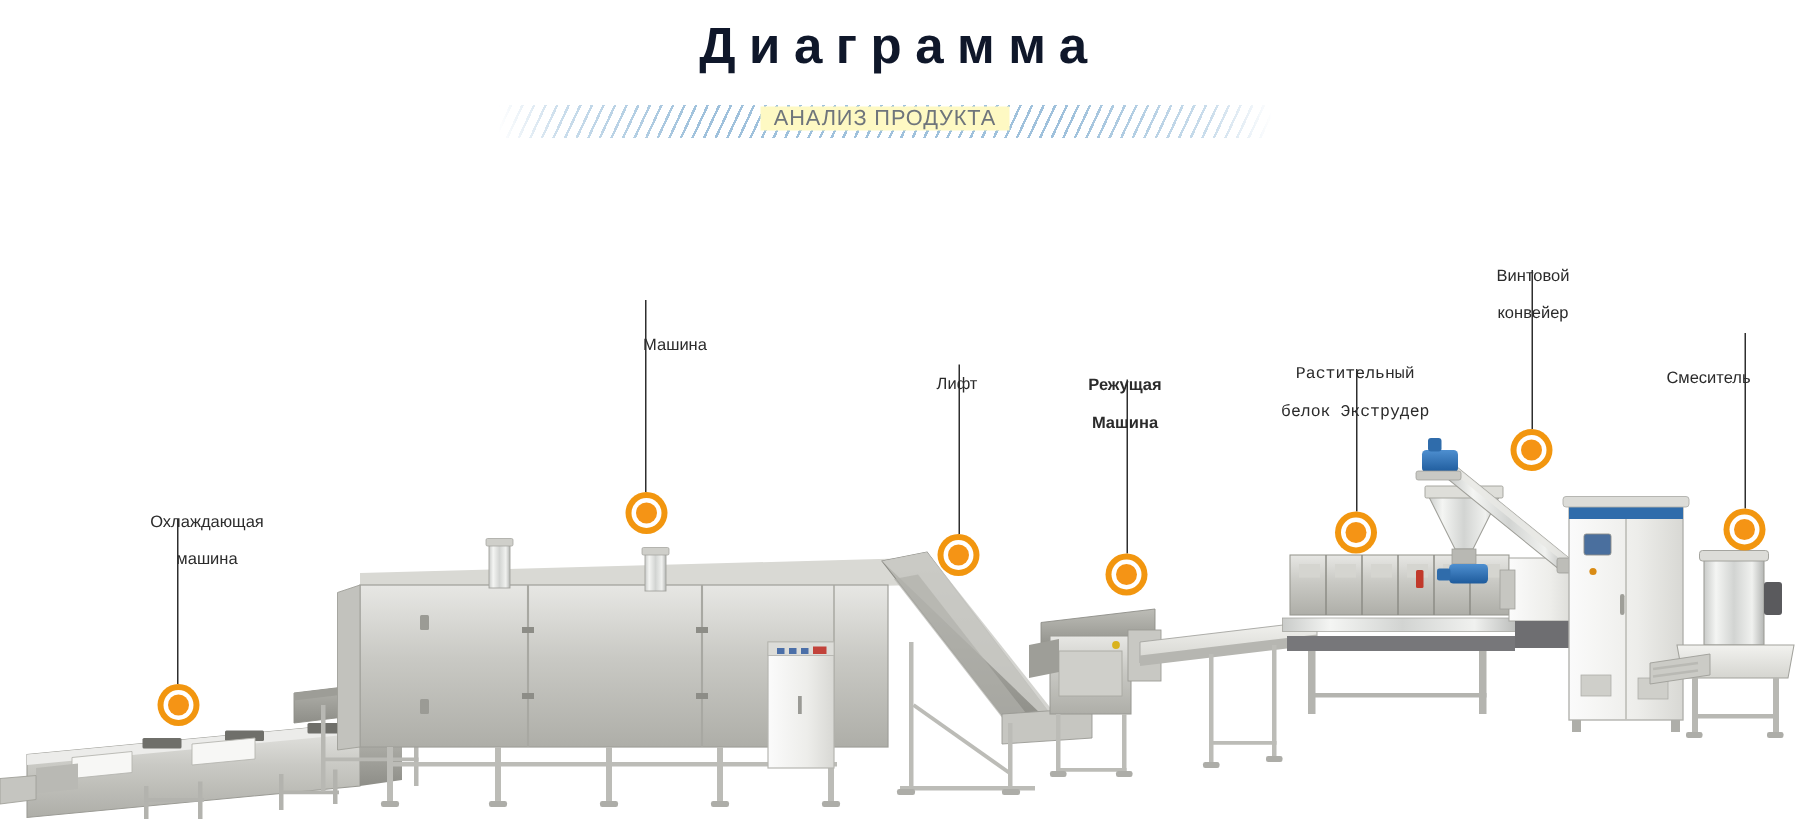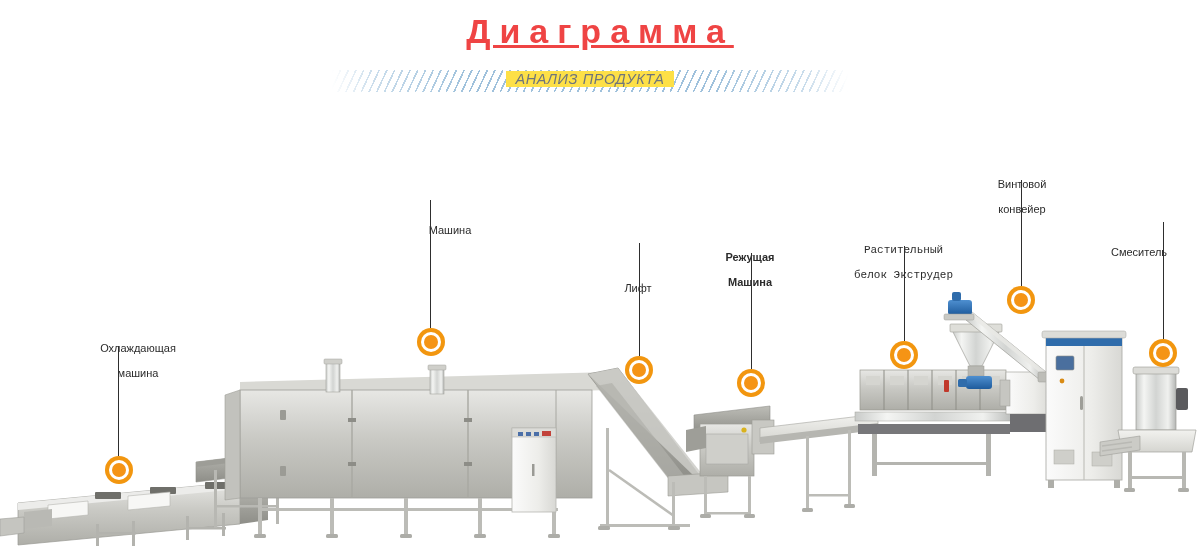--- a/index.html
+++ b/index.html
@@ -11,44 +11,43 @@
     position:relative;
   }
   #stage{position:relative;width:1200px;height:549px;overflow:hidden;background:#fff;}
 
   
   .title{
     position:absolute;left:0;top:8px;width:1200px;
     text-align:center;
     font-size:34px;font-weight:700;
     letter-spacing:9px;
-    color:#ef4444;
+    color:#0f172a;
     line-height:46px;
     white-space:nowrap;
-    text-decoration:underline;
   }
   .subwrap{
     position:absolute;left:332px;top:62px;width:516px;height:34px;
   }
   .hatch{
     position:absolute;top:8px;height:22px;width:100%;left:0;
     background-image:repeating-linear-gradient(115deg,
         #8fb7d6 0px,#8fb7d6 1.6px,
         rgba(255,255,255,0) 1.6px,rgba(255,255,255,0) 7px);
     -webkit-mask-image:linear-gradient(to right,rgba(0,0,0,0) 0%,rgba(0,0,0,.55) 8%,rgba(0,0,0,1) 26%,rgba(0,0,0,1) 74%,rgba(0,0,0,.55) 92%,rgba(0,0,0,0) 100%);
     mask-image:linear-gradient(to right,rgba(0,0,0,0) 0%,rgba(0,0,0,.55) 8%,rgba(0,0,0,1) 26%,rgba(0,0,0,1) 74%,rgba(0,0,0,.55) 92%,rgba(0,0,0,0) 100%);
     opacity:.85;
   }
   .subtitle{
     position:absolute;left:0;top:0;width:100%;height:34px;
     display:flex;align-items:center;justify-content:center;
     font-size:14.5px;letter-spacing:.6px;color:#6f757b;
     white-space:nowrap;
   }
-  .subtitle span{background:#fde047;padding:0 9px;font-style:italic;}
+  .subtitle span{background:#fef9c3;padding:0 9px;}
 
   
   .label{
     position:absolute;
     font-size:11px;color:#2b2b2b;line-height:25px;
     text-align:center;white-space:pre-line;margin-top:48px;
   }
   .leader{position:absolute;width:1px;background:#2e2e2e;}
 
   
@@ -314,21 +313,21 @@
   </svg>
 
   <div id="callout-layer">
       <div class="label" style="left: 48px; top: 288px; width: 180px;">Охлаждающая
 машина</div>
       <div class="leader" style="left: 118px; top: 346px; height: 110px;"></div>
       <div class="marker" style="left: 105px; top: 456px;"></div>
       <div class="label" style="left: 340px; top: 170px; width: 220px;">Машина</div>
       <div class="leader" style="left: 430px; top: 200px; height: 128px;"></div>
       <div class="marker" style="left: 417px; top: 328px;"></div>
-      <div class="label" style="left: 578px; top: 228px; width: 120px;">Лифт</div>
+      <div class="label" style="left: 578px; top: 196px; width: 120px;">Лифт</div>
       <div class="leader" style="left: 639px; top: 243px; height: 113px;"></div>
       <div class="marker" style="left: 625px; top: 356px;"></div>
       <div class="label" style="left: 690px; top: 197px; width: 120px; font-weight: bold;">Режущая
 Машина</div>
       <div class="leader" style="left: 751px; top: 253px; height: 116px;"></div>
       <div class="marker" style="left: 737px; top: 369px;"></div>
       <div class="label" style="left: 796px; top: 190px; width: 215px; font-family: Liberation Mono, monospace;">Растительный
 белок Экструдер</div>
       <div class="leader" style="left: 904px; top: 246px; height: 95px;"></div>
       <div class="marker" style="left: 890px; top: 341px;"></div>

